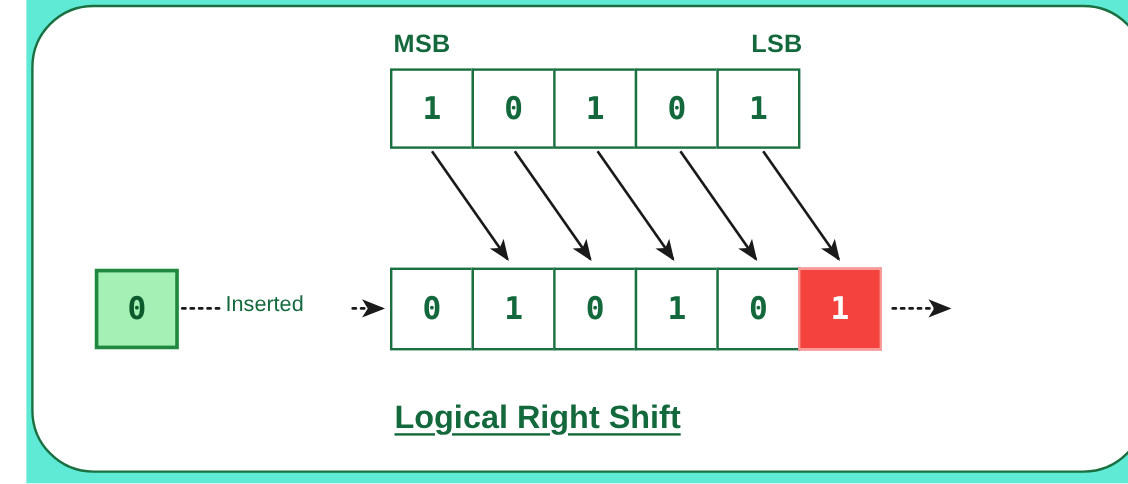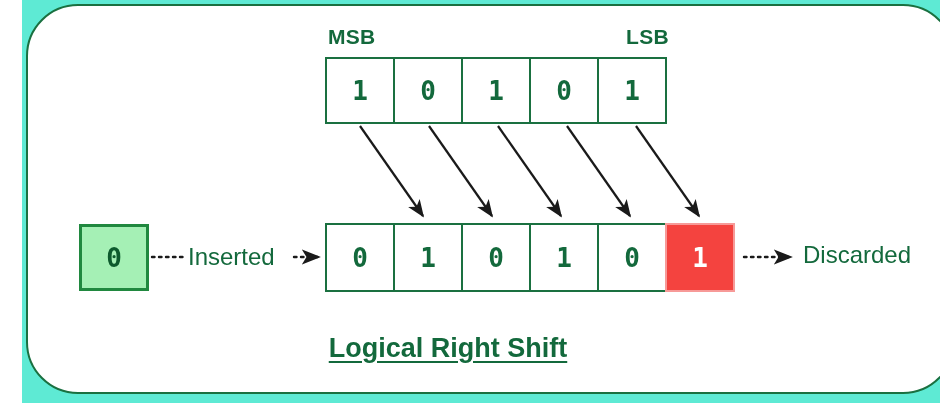--- a/index.html
+++ b/index.html
@@ -86,21 +86,21 @@
     justify-content: center;
     font-family: "DejaVu Sans Mono", "Liberation Mono", monospace;
     font-weight: bold;
     font-size: 26px;
     color: #0d5a2d;
   }
   
   .flowtext {
     position: absolute;
     font-family: "Liberation Sans", sans-serif;
-    font-size: 24px;
+    font-size: 18px;
     color: #13693c;
     white-space: nowrap;
   }
   #inserted-text { left: 166px; top: 243px; }
   #discarded-text { left: 781px; top: 241px; }
 
   
   #title {
     position: absolute;
     left: 0;
@@ -146,21 +146,20 @@
     <div class="cell">1</div>
     <div class="cell">0</div>
     <div class="cell">1</div>
     <div class="cell">0</div>
     <div class="cell discard">1</div>
   </div>
 
   <div id="inserted-box">0</div>
 
   <div class="flowtext" id="inserted-text">Inserted</div>
-  <div class="flowtext" id="discarded-text">Discarded</div>
 
   <div id="title">Logical Right Shift</div>
 
   <svg id="arrow-layer" viewBox="0 0 940 403" xmlns="http://www.w3.org/2000/svg">
     <defs>
       <marker id="head-solid" markerWidth="9" markerHeight="9" refX="7.2" refY="3.2" orient="auto" markerUnits="strokeWidth">
         <path d="M0,0 L8,3.2 L0,6.4 L2,3.2 z" fill="#1a1a1a"></path>
       </marker>
       <marker id="head-dot" markerWidth="9" markerHeight="9" refX="6.8" refY="3.2" orient="auto" markerUnits="strokeWidth">
         <path d="M0,0 L8,3.2 L0,6.4 L2,3.2 z" fill="#1a1a1a"></path>

